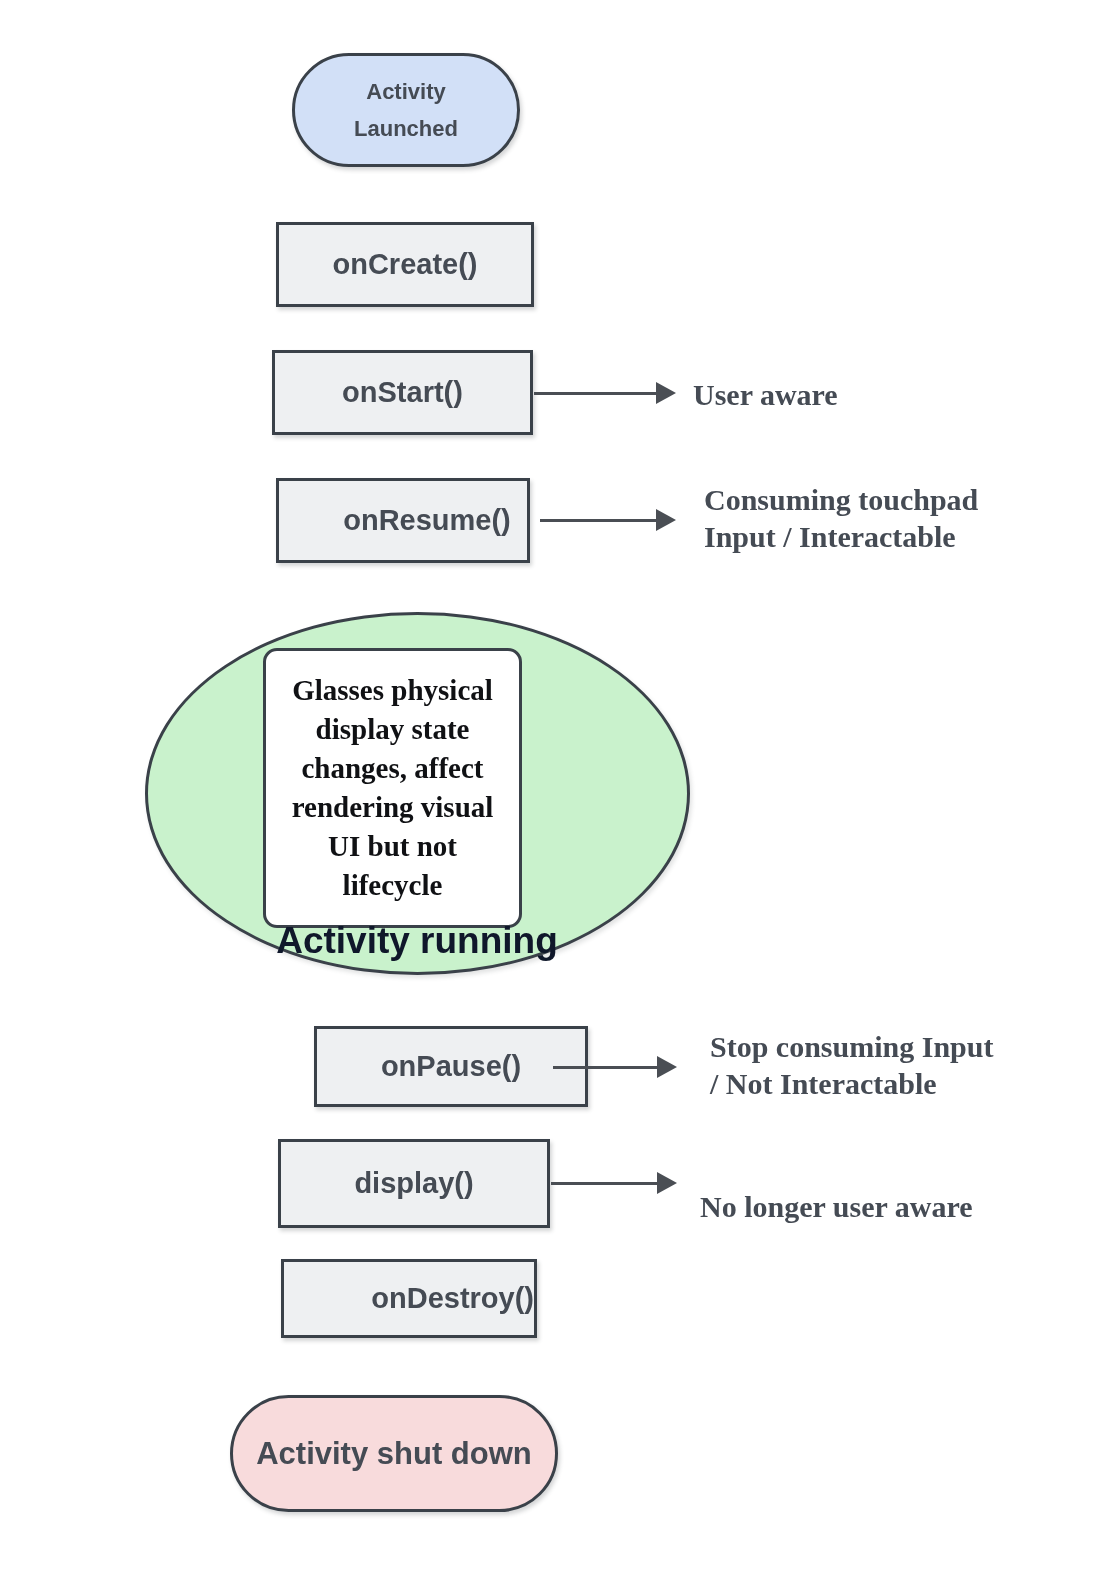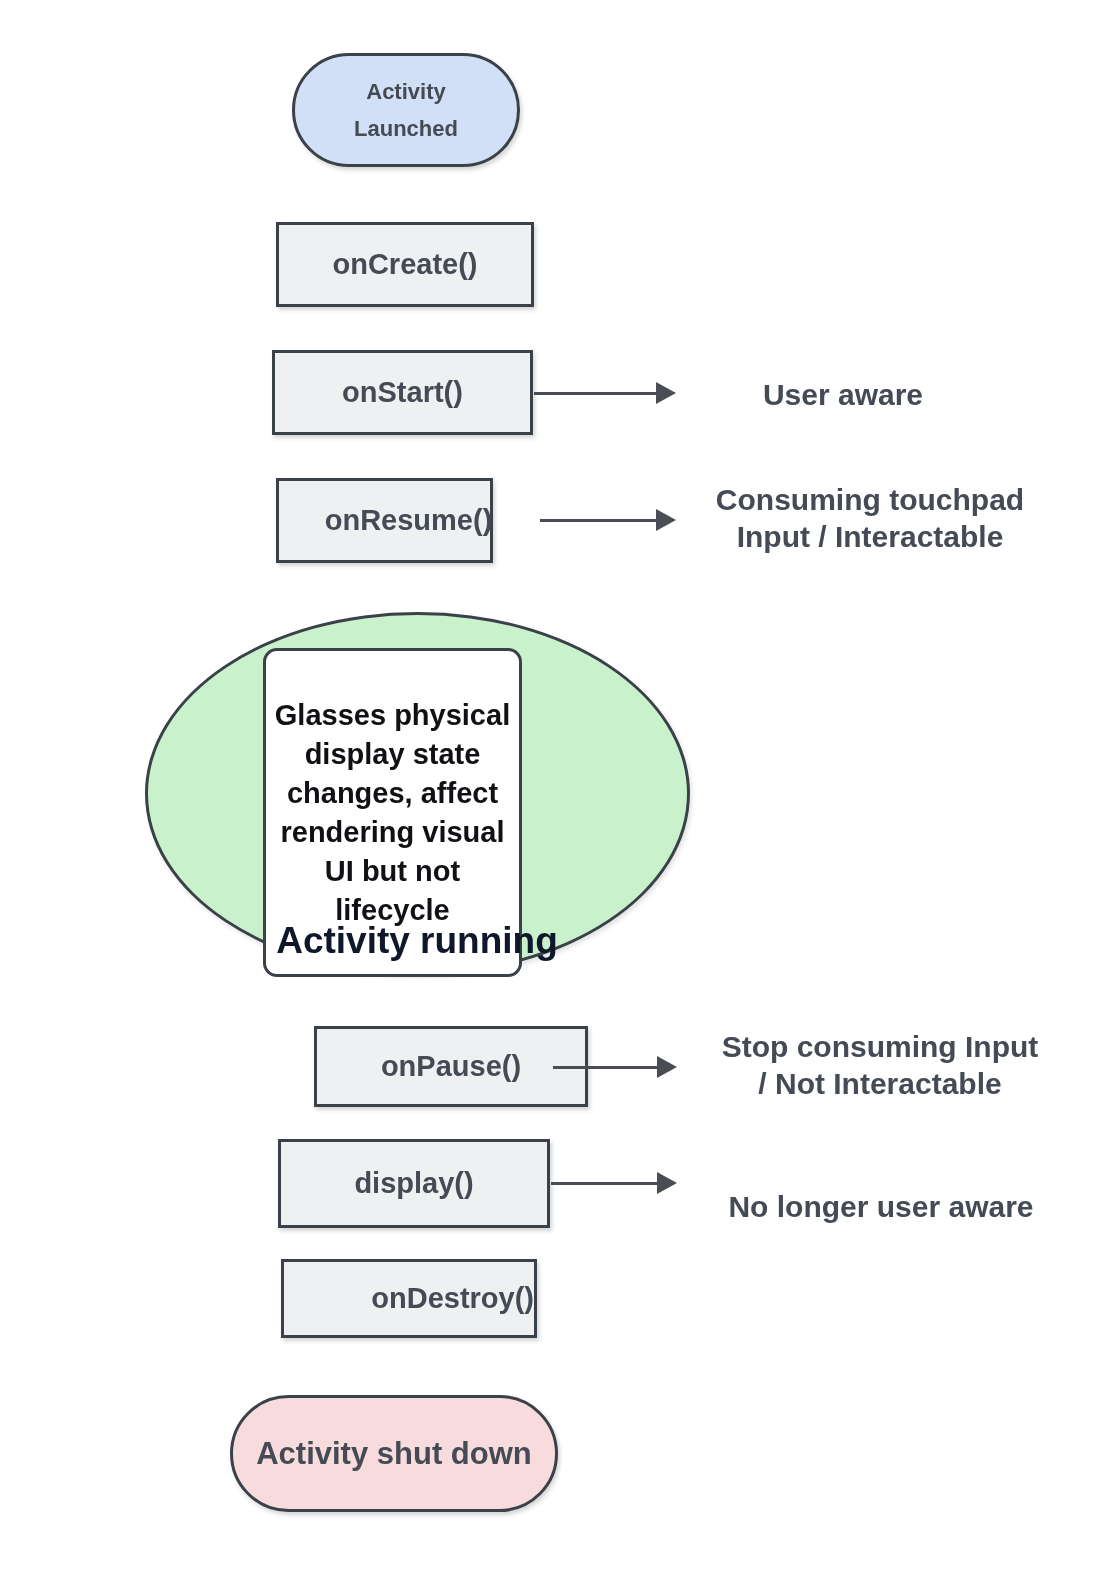--- a/index.html
+++ b/index.html
@@ -18,41 +18,42 @@
     display:flex; align-items:center; justify-content:center;
     text-align:center; font-weight:700; color:var(--label-text);
     box-shadow:2px 3px 4px rgba(60,64,67,.22);
   }
   .rect{ background:var(--rect-fill); border-radius:0; font-size:29px; }
   .pill{ border-radius:60px; }
   .prelabel{ white-space:pre-line; }
   #n-launch{ left:292px; top:53px;  width:228px; height:114px; background:var(--start-fill); font-size:22px; line-height:37px; }
   #n-create { left:276px; top:222px;  width:258px; height:85px; }
   #n-start  { left:272px; top:350px;  width:261px; height:85px; }
-  #n-resume { left:276px; top:478px;  width:217px; height:85px;padding-left:48px; }
+  #n-resume { left:276px; top:478px;  width:254px; height:85px;padding-left:48px; }
   #n-pause  { left:278px; top:1026px; width:274px; height:81px;margin-left:36px; }
   #n-stop   { left:278px; top:1139px; width:272px; height:89px; }
   #n-destroy{ left:281px; top:1259px; width:256px; height:79px;justify-content:flex-end; }
   #n-end{ left:230px; top:1395px; width:328px; height:117px; background:var(--end-fill); font-size:31px; }
   #ellipse{
     left:145px; top:612px; width:545px; height:363px; border-radius:50%;
     background:var(--running-fill); box-shadow:2px 3px 4px rgba(60,64,67,.15);
   }
   #note{
-    left:263px; top:648px; width:259px; height:329px; border-radius:14px;
+    left:263px; top:648px; width:259px; height:280px; border-radius:14px;
     background:#ffffff; color:var(--note-text); font-size:29px; line-height:39px;
     box-shadow:none;
+    font-family:Liberation Serif, serif;
   }
   #lbl-running{
     position:absolute; left:242px; top:920px; width:350px; text-align:center;
     font-weight:700; font-size:37px; color:#0f172a;
   }
   .annotation{
     position:absolute; font-weight:700; color:var(--label-text);
-    font-size:30px; line-height:37px; text-align:center; white-space:pre-line;
+    font-size:30px; line-height:37px; white-space:pre-line;font-family:Liberation Serif, serif;
   }
   #t1{ left:693px; top:376px;  width:300px; }
   #t2{ left:704px; top:481px;  width:332px; }
   #t3{ left:710px; top:1028px; width:340px; }
   #t4{ left:700px; top:1166px; width:362px;margin-top:22px; }
   .arrow-line{ position:absolute; height:3px; background:var(--arrow); }
   .arrow-head{
     position:absolute; width:0; height:0;
     border-left:20px solid var(--arrow);
     border-top:11px solid transparent; border-bottom:11px solid transparent;

